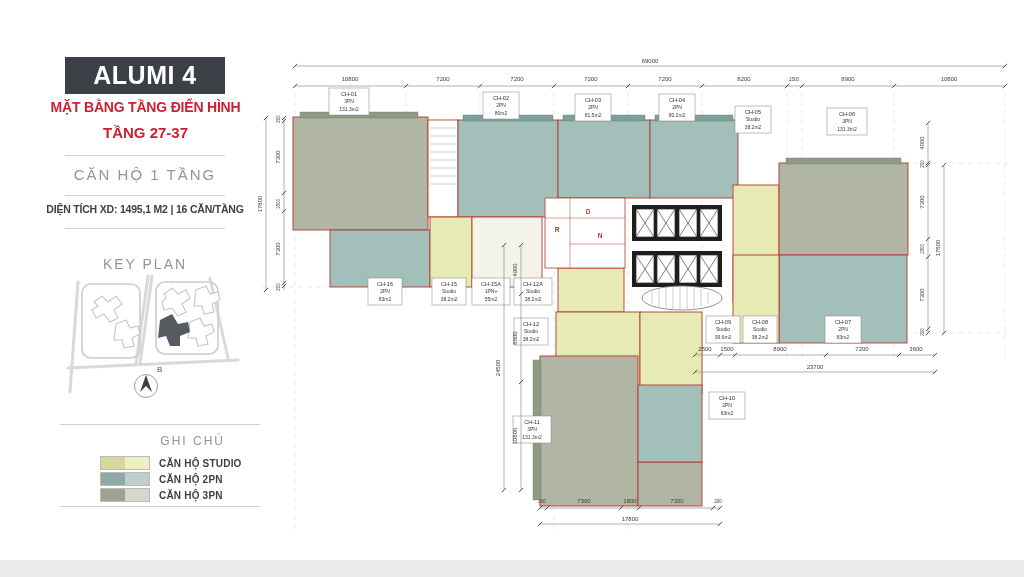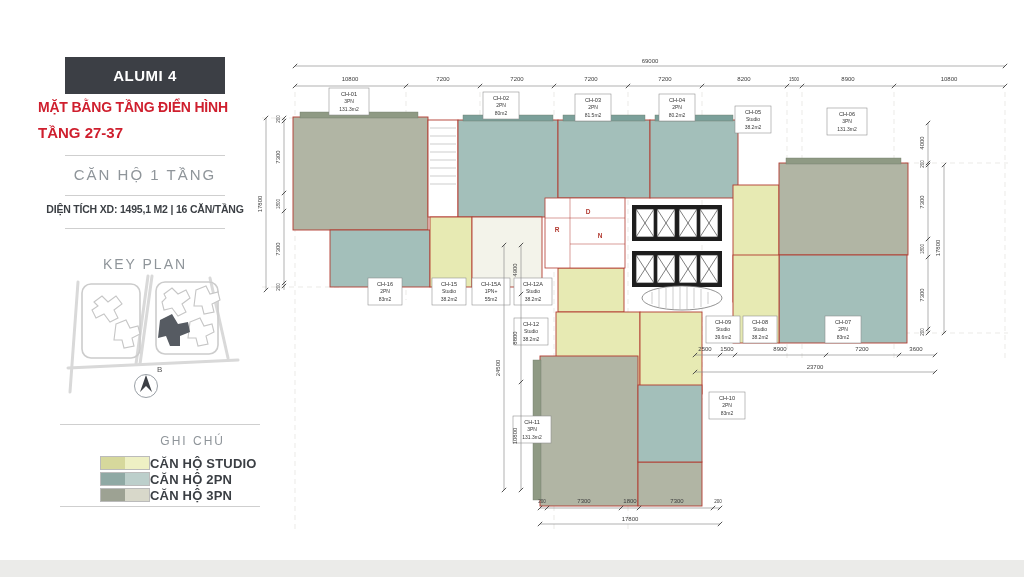--- a/index.html
+++ b/index.html
@@ -1,32 +1,32 @@
 <!DOCTYPE html>
 <html><head>
 <meta charset="utf-8">
 <style>
   html,body{margin:0;padding:0}
   body{width:1024px;height:577px;background:#fff;font-family:"Liberation Sans",sans-serif;position:relative;overflow:hidden}
   .abs{position:absolute}
   
   .title-box{left:65px;top:57px;width:160px;height:37px;background:#3c3f45;color:#fff;
-    display:flex;align-items:center;justify-content:center;font-weight:bold;font-size:15px;letter-spacing:.5px}
-  .red-line{left:38px;width:215px;color:#cf1f2e;font-weight:bold}
+    display:flex;align-items:center;justify-content:center;font-weight:bold;font-size:25px;letter-spacing:.5px}
+  .red-line{left:38px;width:215px;text-align:center;color:#cf1f2e;font-weight:bold}
   .red1{top:99px;font-size:14px;letter-spacing:-.2px}
   .red2{top:124px;font-size:15px}
   .hr{left:65px;width:160px;border-top:1px solid #cfcfcf;height:0}
   .unit-type{left:45px;top:166px;width:200px;text-align:center;color:#8f959a;font-size:15px;letter-spacing:2px}
   .info-line{left:40px;top:203px;width:210px;text-align:center;color:#3b3f44;font-size:10.5px;font-weight:bold;letter-spacing:-.2px}
   .keyplan-title{left:65px;top:256px;width:160px;text-align:center;color:#8f959a;font-size:14px;letter-spacing:2px}
   .legend-title{left:65px;top:434px;width:160px;text-align:right;color:#8f959a;font-size:12px;letter-spacing:2px}
   .legend-row{left:100px;height:12px;display:flex;align-items:center}
   .swatch{width:48px;height:12px;display:flex;border:0.5px solid #bbb}
   .swatch div{width:24px;height:100%}
-  .legend-label{font-size:13px;font-weight:bold;color:#3b3f44;letter-spacing:.2px;white-space:nowrap}
+  .legend-label{margin-left:9px;font-size:10px;font-weight:bold;color:#3b3f44;letter-spacing:.2px;white-space:nowrap}
   .footer-band{left:0;bottom:0;width:1024px;height:17px;background:#ebebe9}
   
   svg text{font-family:"Liberation Sans",sans-serif}
   .dim{stroke:#8f8f8f;stroke-width:.7;fill:none}
   .tick{stroke:#3f3f3f;stroke-width:.9}
   .dimtxt{font-size:6px;fill:#3d3d3d;text-anchor:middle}
   .sm{font-size:4.6px}
   .grid{stroke:#dddcd6;stroke-width:.6;stroke-dasharray:5 4;fill:none}
   .blk{stroke:#b23a30;stroke-width:.9}
   .fill-3pn{fill:#b1b5a4}

